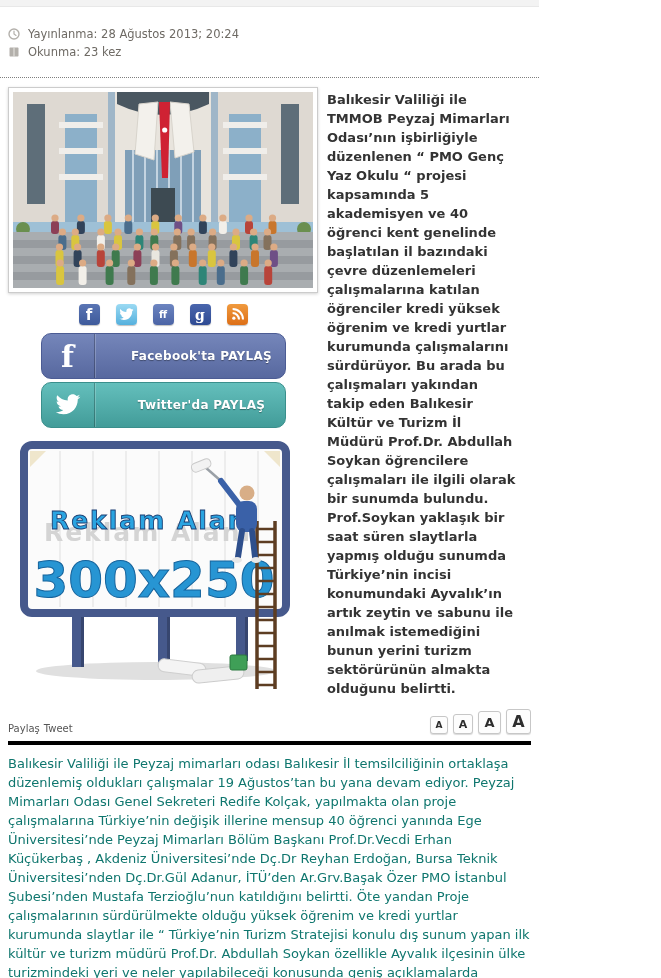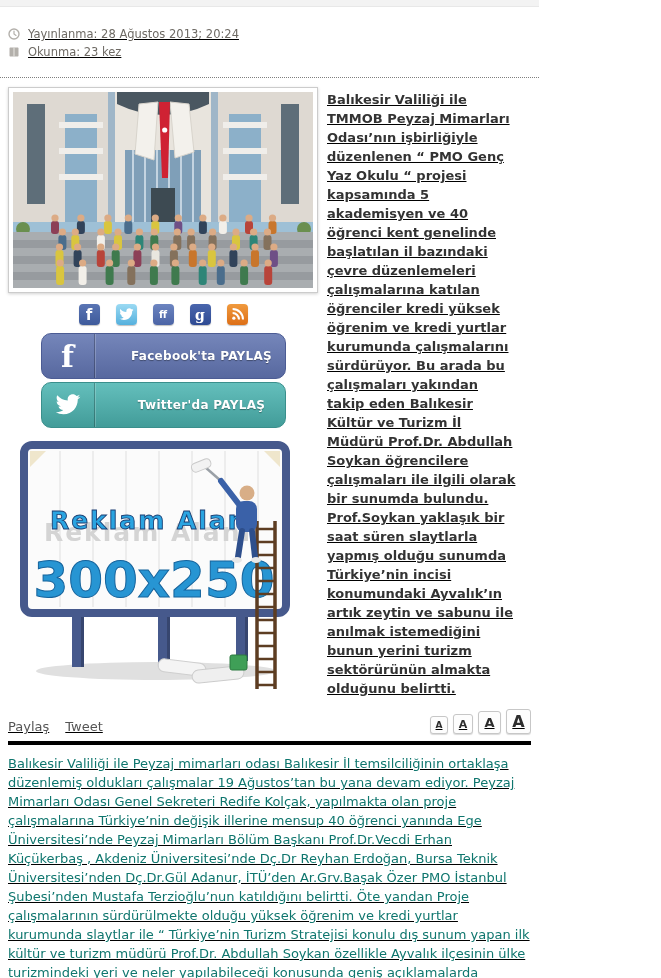--- a/index.html
+++ b/index.html
@@ -1,17 +1,17 @@
 <!DOCTYPE html>
 <html lang="tr"><head>
 <meta charset="utf-8">
 <style>
   html,body{margin:0;padding:0;background:#fff;}
   body{font-family:"DejaVu Sans","Liberation Sans",sans-serif;}
-  .page{width:539px;height:978px;overflow:hidden;background:#fff;position:relative;text-decoration:underline;}
+  .page{width:539px;height:978px;overflow:hidden;background:#fff;position:relative;}
   .top-strip{height:6px;background:#f3f3f3;border-bottom:1px solid #e8e8e8;}
 
   
   .header{display:flex;padding:20px 8px 4px 8px;}
   .meta{list-style:none;margin:0;padding:0;width:238px;font-size:11.5px;color:#6e6a64;}
   .meta li{display:flex;align-items:center;gap:8px;margin-bottom:4px;line-height:14px;}
   .meta svg{flex:0 0 auto;display:block;}
   .title-block{flex:1;display:flex;align-items:flex-start;}
   h1.title{font-size:17px;line-height:1.55;color:#151515;margin:0;letter-spacing:.2px;width:316px;font-weight:bold;}
   .arrows{margin-left:auto;margin-right:38px;padding-top:14px;display:flex;gap:7px;}
@@ -36,21 +36,21 @@
   .share-btn .ic{width:52px;display:flex;align-items:center;justify-content:center;border-right:1px solid rgba(0,0,0,.25);box-shadow:1px 0 0 rgba(255,255,255,.2);}
   .share-btn .lbl{flex:1;display:flex;align-items:center;justify-content:center;font-weight:bold;font-size:12px;letter-spacing:.3px;text-shadow:0 1px 1px rgba(0,0,0,.35);padding-left:24px;}
   .fb-btn{background:linear-gradient(#7586ba,#57689f);border:1px solid #4c5c94;}
   .fb-btn .ic{font-size:30px;font-weight:bold;font-family:"DejaVu Serif",serif;}
   .tw-btn{background:linear-gradient(#64bfbc,#429c99);border:1px solid #3a8f8c;}
   .ad-box{margin-top:9px;cursor:pointer;}
   .ad-box svg{display:block;}
 
   .p1{font-weight:bold;font-size:13px;line-height:19px;color:#333;margin:3px 12px 9px 0;}
   .share-row{overflow:hidden;display:flex;align-items:flex-end;padding:2px 0 7px 0;}
-  .share-links{font-size:13px;color:#555;display:flex;gap:16px;}
+  .share-links{font-size:10px;color:#555;display:flex;gap:4px;}
   .share-links span{cursor:pointer;}
   .size-btns{margin-left:auto;display:flex;gap:5px;align-items:flex-end;}
   .size-btn{background:#fdfdfd;border:1px solid #c7c7c7;border-radius:3px;color:#2e2e2e;font-weight:bold;display:flex;align-items:center;justify-content:center;box-shadow:0 1px 1px rgba(0,0,0,.15);cursor:pointer;}
   .s1{width:16px;height:16px;font-size:9px;}
   .s2{width:18px;height:18px;font-size:11px;}
   .s3{width:21px;height:21px;font-size:13px;}
   .s4{width:23px;height:23px;font-size:16px;}
   .black-rule{overflow:hidden;border:0;border-top:4px solid #000;margin:0 0 9px 0;}
   .p2{font-size:13px;line-height:19px;color:#0f766e;margin:0;}
   .byline{font-size:13px;color:#1d1d1d;margin:3px 0 0 0;}

